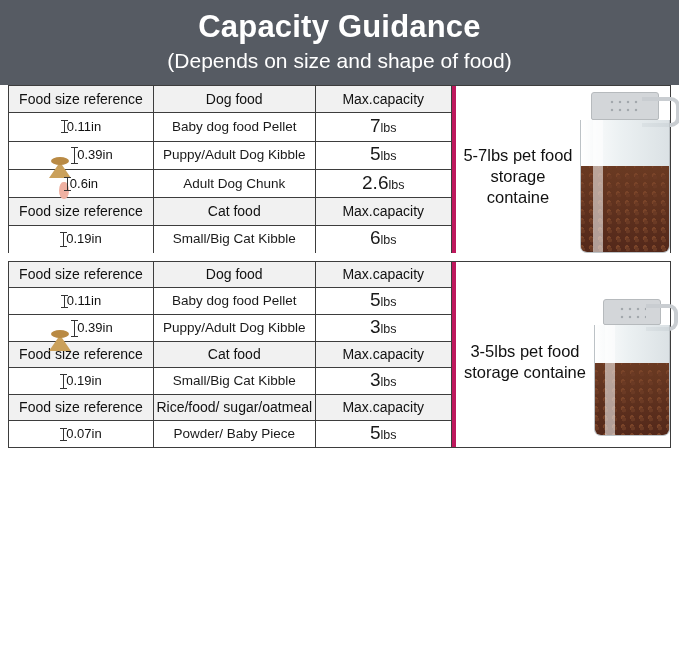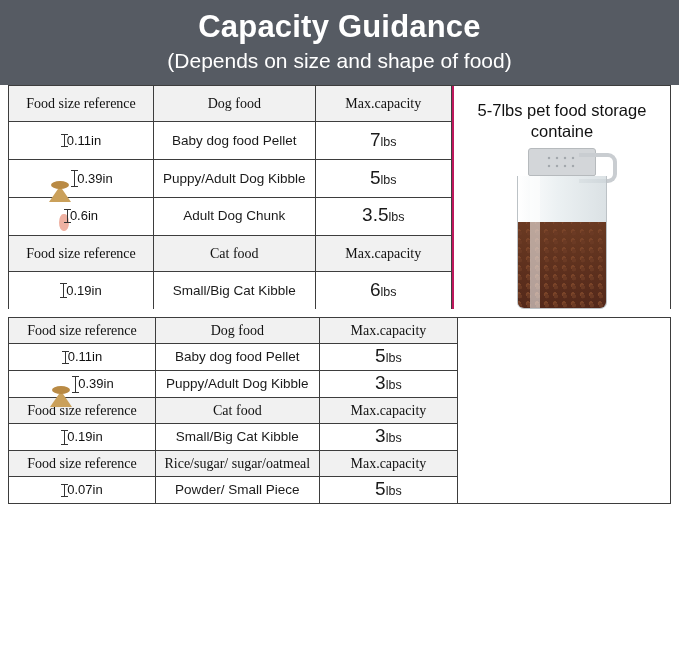--- a/index.html
+++ b/index.html
@@ -70,21 +70,20 @@
   .tbl tr:last-child td { border-bottom: none; }
   .col-size { width: 143px; }
   .col-food { width: 160px; margin-top: 36px; }
   .col-cap  { width: 135px; border-right: 1px solid #3d3d3d; }
 
   .hdr-row td {
     background: #f1f1f1;
     color: #111;
     font-size: 14px;
     line-height: 17px;
-    font-family: Liberation Serif, serif;
   }
   .cap-val {
     font-size: 19px;
   }
   .cap-unit {
     font-size: 12.5px;
   }
   
   .sizecell {
     display: flex;
@@ -156,24 +155,24 @@
     width: 7px; height: 1px;
     background: #333;
   }
   .dim-bar::before { top: 0; }
   .dim-bar::after  { bottom: 0; }
   .dim-txt { font-size: 13px; color: #111; }
 
   
   .panel {
     width: 221px;
-    border-left: 2px solid #be185d;
+    border-left: 4px solid #be185d;
     position: relative;
     display: flex;
-    flex-direction: column;
+    flex-direction: row;
     align-items: center;
     box-sizing: border-box;
   }
   .panel-title {
     font-size: 16.5px;
     line-height: 21px;
     text-align: center;
     padding: 14px 6px 0 6px;
     color: #111;
   }
@@ -289,21 +288,21 @@
             <span class="sizecell">
               <span class="kib"><span class="k-bone"></span></span>
               <span class="dim">
                 <span class="dim-bar" style="height:14px"></span>
                 <span class="dim-txt">0.6in</span>
               </span>
             </span>
           </td>
           <td class="col-food">Adult Dog Chunk</td>
           <td class="col-cap">
-            <span class="cap-val">3.5</span><span class="cap-unit">lbs</span>
+            <span class="cap-val">2.6</span><span class="cap-unit">lbs</span>
           </td>
         </tr>
         <tr class="hdr-row">
           <td class="col-size">Food size reference</td>
           <td class="col-food">Cat food</td>
           <td class="col-cap">Max.capacity</td>
         </tr>
         <tr>
           <td class="col-size">
             <span class="sizecell">
@@ -397,37 +396,53 @@
               </span>
             </span>
           </td>
           <td class="col-food">Small/Big Cat Kibble</td>
           <td class="col-cap">
             <span class="cap-val">3</span><span class="cap-unit">lbs</span>
           </td>
         </tr>
         <tr class="hdr-row">
           <td class="col-size">Food size reference</td>
-          <td class="col-food">Rice/sugar/ sugar/oatmeal</td>
+          <td class="col-food">Rice/food/ sugar/oatmeal</td>
           <td class="col-cap">Max.capacity</td>
         </tr>
         <tr>
           <td class="col-size">
             <span class="sizecell">
               <span class="kib"><span class="k-powder"></span></span>
               <span class="dim">
                 <span class="dim-bar" style="height:13px"></span>
                 <span class="dim-txt">0.07in</span>
               </span>
             </span>
           </td>
-          <td class="col-food">Powder/ Small Piece</td>
+          <td class="col-food">Powder/ Baby Piece</td>
           <td class="col-cap">
             <span class="cap-val">5</span><span class="cap-unit">lbs</span>
           </td>
         </tr>
       </tbody>
         </table>
 
+      <div class="panel">
+        <div class="panel-title">3-5lbs pet food storage containe</div>
+        <div class="container-art" style="margin-top:26px">
+          <div class="jar">
+            <div class="jar-lid" style="width:56px;height:24px;">
+              <div class="jar-lid-dots" style="width:28px;height:14px;"></div>
+              <div class="jar-handle" style="right:-18px;width:28px;height:19px;"></div>
+            </div>
+            <div class="jar-body" style="width:74px;height:110px;">
+              <div class="jar-food" style="height:72px;"></div>
+              <div class="jar-shine"></div>
+            </div>
+          </div>
+        </div>
+        <div class="panel-spacer"></div>
+      </div>
     </div>
   </div>
 
 </div>
 
 </body></html>

